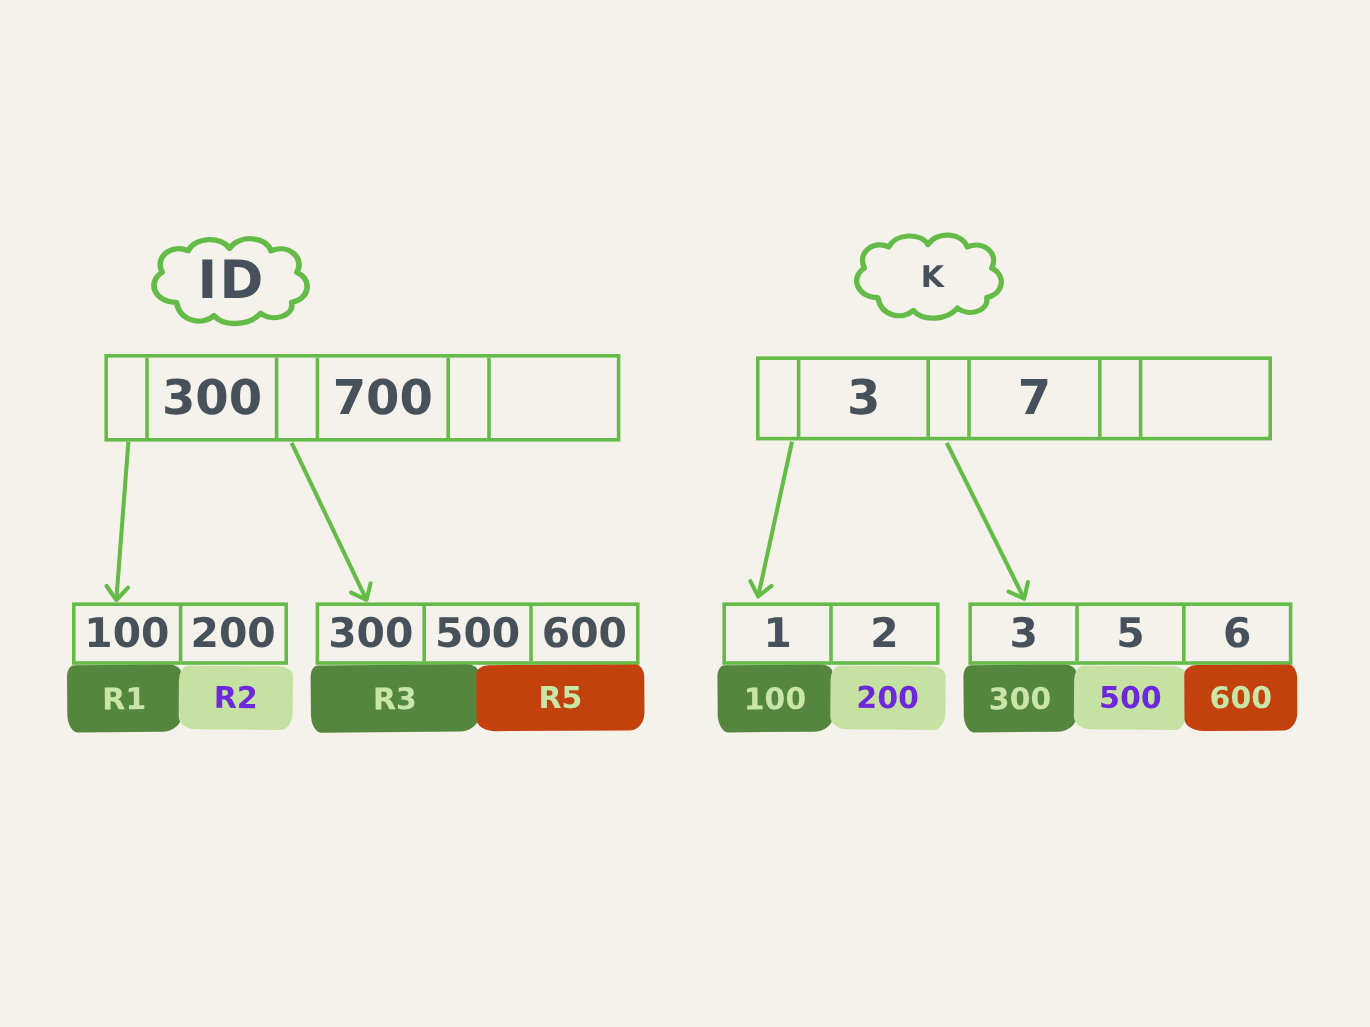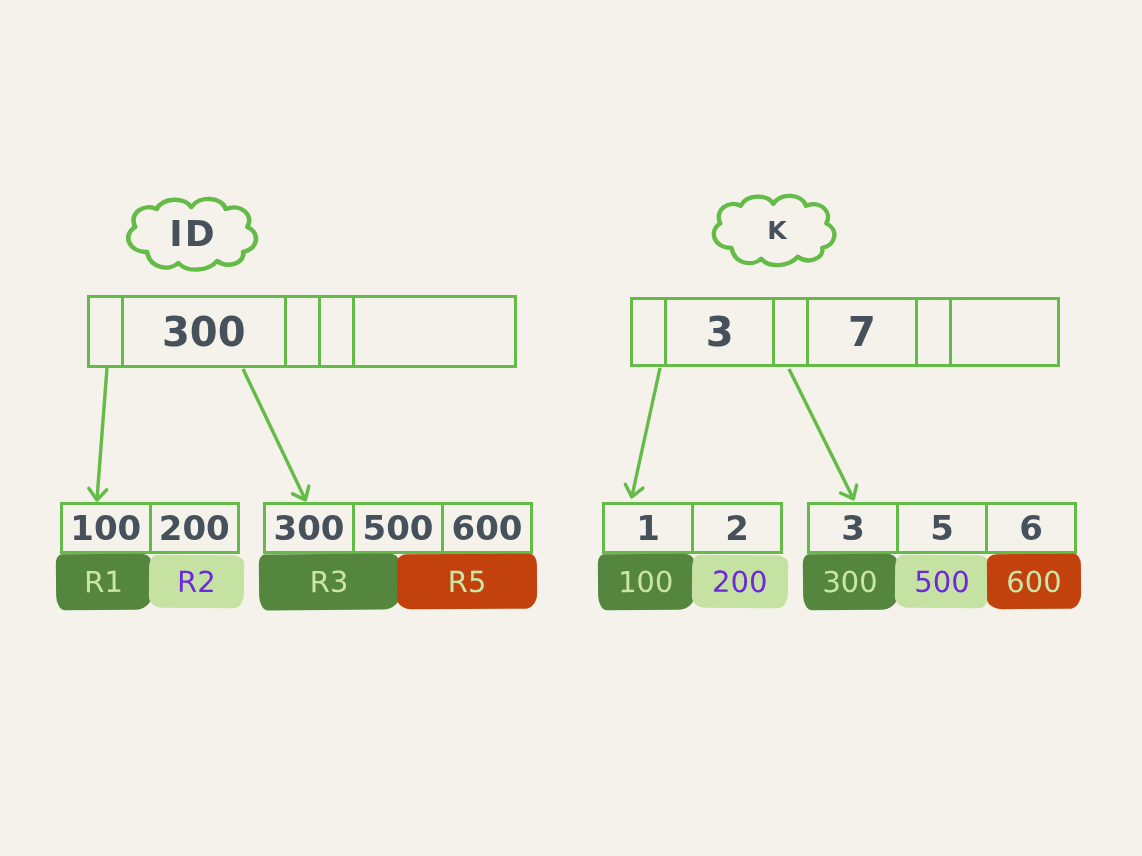--- a/index.html
+++ b/index.html
@@ -16,21 +16,21 @@
   .overlay{
     position:absolute;left:0;top:0;width:1142px;height:856px;
     pointer-events:none;
   }
   .cloud-label{
     position:absolute;
     display:flex;align-items:center;justify-content:center;
     color:#46515b;
     font-weight:bold;
   }
-  .cloud-label.big{font-size:36px;letter-spacing:2px;text-align:center;}
+  .cloud-label.big{font-size:44px;letter-spacing:2px;text-align:center;}
   .cloud-label.small{font-size:25px;}
   .node{
     position:absolute;
     display:flex;
     background:#f4f2ea;
     border:3px solid #65bb48;
     box-sizing:border-box;
   }
   .node .cell{
     display:flex;align-items:center;justify-content:center;
@@ -42,21 +42,21 @@
   .root .ptr{width:34px;flex:0 0 auto;}
   .root .key{flex:1;font-size:40px;font-weight:bold;}
   .leaf .key{flex:1;font-size:34px;font-weight:bold;}
   .records{
     position:absolute;
     display:flex;
   }
   .block{
     flex:1;
     display:flex;align-items:center;justify-content:center;
-    font-size:29px;font-weight:normal;
+    font-size:25px;font-weight:bold;
     margin:0 0 4px -2px;
   }
   .block:first-child{margin-left:0;}
   .block.dark{
     background:#55863e;color:#c9e6a8;
     border-radius:6px 10px 16px 9px / 9px 7px 13px 15px;
   }
   .block.darker{
     background:#c2410c;color:#c9e6a8;
     border-radius:10px 7px 12px 16px / 8px 11px 15px 10px;
@@ -100,20 +100,21 @@
     <line x1="789" y1="369" x2="853" y2="498" stroke="#65bb48" stroke-width="3.4" marker-end="url(#ah)"></line>
   </svg>
 
   <div class="cloud-label big" style="left:128px;top:204px;width:130px;height:58px;">ID</div>
   <div class="cloud-label small" style="left:712px;top:204px;width:130px;height:52px;">K</div>
 
   <div class="node root" style="left:87px;top:295px;width:430px;height:73px;">
     <div class="cell ptr"></div>
     <div class="cell key">300</div>
     <div class="cell ptr"></div>
+    <div class="cell key">700</div>
     <div class="cell ptr"></div>
     <div class="cell key"></div>
   </div>
 
   <div class="node leaf" style="left:60px;top:502px;width:180px;height:52px;">
     <div class="cell key">100</div>
     <div class="cell key">200</div>
   </div>
   <div class="records" style="left:56px;top:554px;width:188px;height:56px;">
     <div class="block dark t1">R1</div>

